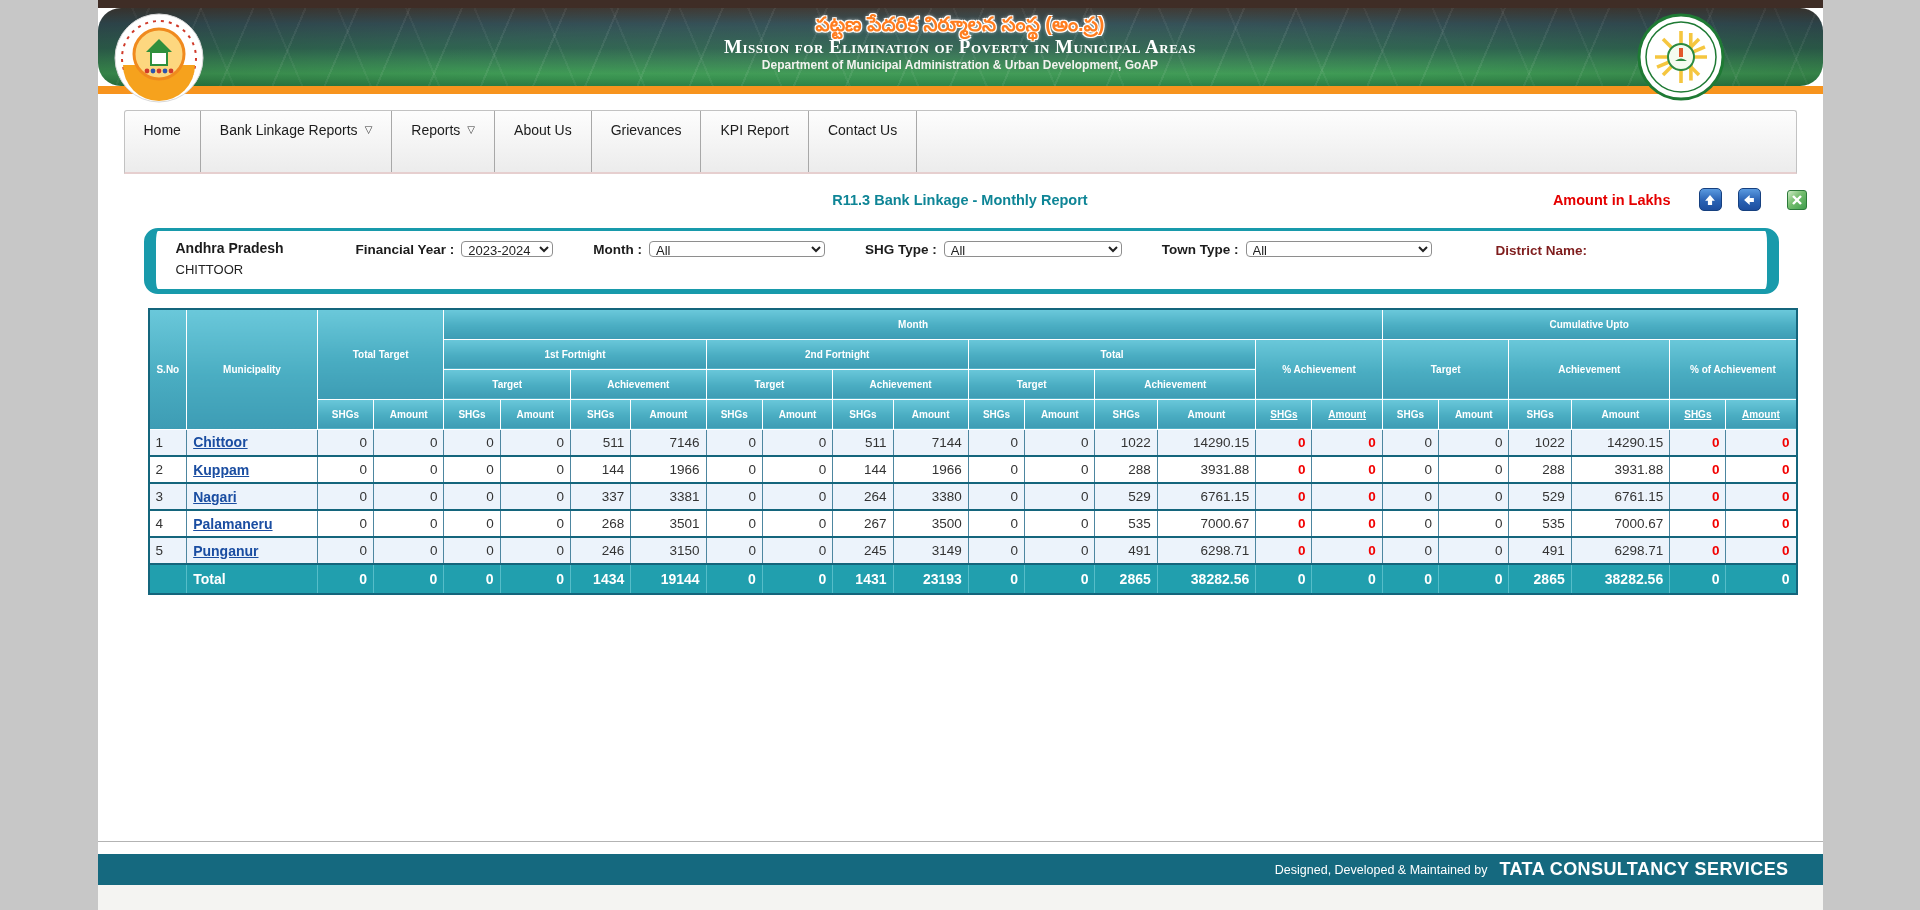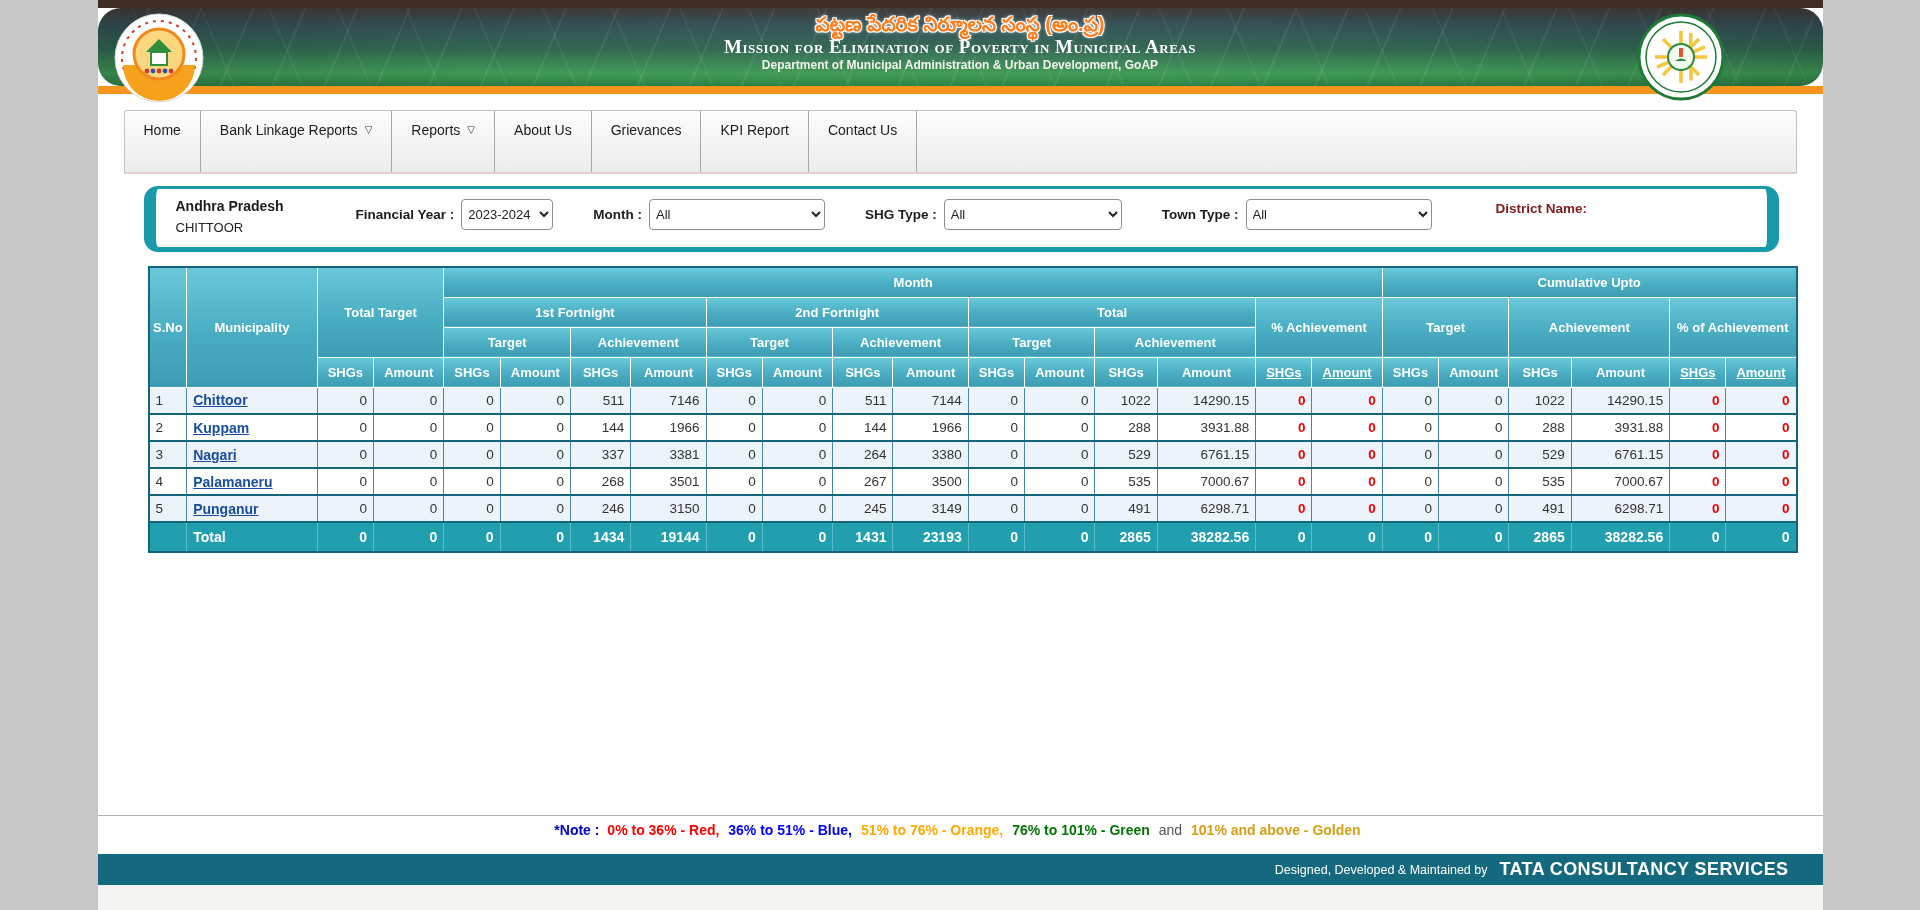--- a/index.html
+++ b/index.html
@@ -53,30 +53,30 @@
 
   
   .filter-panel { margin: 12px 44px 0 46px; min-height: 66px; background: #fff;
     border: 3px solid #189aab; border-left-width: 12px; border-right-width: 12px; border-bottom-width: 5px;
     border-radius: 14px; display: flex; align-items: flex-start; padding: 9px 14px 6px 20px; gap: 40px; }
   .state-block { min-width: 140px; }
   .state-name { font-weight: bold; font-size: 14px; color: #1c1c1c; }
   .district-value { font-size: 13px; color: #222; margin-top: 6px; }
   .fgroup { display: flex; align-items: center; gap: 7px; padding-top: 1px; }
   .fgroup label { font-weight: bold; font-size: 13.5px; color: #1c1c1c; white-space: nowrap; }
-  .fgroup select { height: 31px; border: 1px solid #8e8e8e; border-radius: 4px; background: #fff;
+  .fgroup select { height: 16px; border: 1px solid #8e8e8e; border-radius: 4px; background: #fff;
     font-family: "Liberation Sans", sans-serif; font-size: 13px; color: #222; padding: 0 2px; }
   .sel-fy { width: 92px; } .sel-month { width: 176px; } .sel-shg { width: 178px; } .sel-town { width: 186px; }
   .district-label { font-weight: bold; font-size: 13.5px; color: #7f1d1d; margin-left: 24px; padding-top: 3px; white-space: nowrap; }
 
   
   .report-table { margin: 14px 0 0 50px; width: 1650px; border-collapse: collapse; table-layout: fixed;
     border: 2px solid #14657c; }
   .report-table thead th { background: linear-gradient(180deg, #6ac8da 0%, #4aadc2 55%, #3d9cb4 100%);
-    color: #fff; font-weight: bold; font-size: 13px; border: 1px solid #ffffff; padding: 4px 3px; height: 30px; }
+    color: #fff; font-weight: bold; font-size: 10px; border: 1px solid #ffffff; padding: 4px 3px; height: 30px; }
   .report-table thead th.th-link { text-decoration: underline; cursor: pointer; }
   .report-table td { font-size: 13.5px; color: #333; text-align: right; padding: 4px 6px;
     border-right: 1px solid #4d86a0; border-left: 1px solid #4d86a0; border-bottom: 2px solid #14657c; height: 27px; }
   .row-odd td { background: #ecf3fb; }
   .row-even td { background: #ffffff; }
   td.sno-cell { text-align: left; }
   td.muni-cell { text-align: left; }
   td.muni-cell a { color: #1a4da1; font-weight: bold; font-size: 14px; text-decoration: underline; cursor: pointer; }
   td.red-cell { color: #f20000; font-weight: bold; }
   .total-row td { background: #219fae; color: #ffffff; font-weight: bold; font-size: 14px;
@@ -167,20 +167,42 @@
         <span>Grievances</span>
       </a>
     <a class="nav-item">
         <span>KPI Report</span>
       </a>
     <a class="nav-item">
         <span>Contact Us</span>
       </a>
   </nav>
 
+  <div class="title-row">
+    <div class="report-title">R11.3 Bank Linkage - Monthly Report</div>
+    <div class="title-right">
+      <span class="amount-note">Amount in Lakhs</span>
+      <span class="icon-btn">
+        <svg width="14" height="14" viewBox="0 0 20 20">
+            <path d="M10 3 L17 11 H13 V17 H7 V11 H3 Z" fill="#ffffff"></path>
+          </svg>
+      </span>
+      <span class="icon-btn">
+        <svg width="14" height="14" viewBox="0 0 20 20">
+            <path d="M3 10 L11 3 V7 H17 V13 H11 V17 Z" fill="#ffffff"></path>
+          </svg>
+      </span>
+      <span class="excel-btn">
+        <svg width="12" height="12" viewBox="0 0 12 12">
+            <line x1="2" y1="2" x2="10" y2="10" stroke="#fff" stroke-width="2.4"></line>
+            <line x1="10" y1="2" x2="2" y2="10" stroke="#fff" stroke-width="2.4"></line>
+          </svg>
+      </span>
+    </div>
+  </div>
 
   <div class="filter-panel">
     <div class="state-block">
       <div class="state-name">Andhra Pradesh</div>
       <div class="district-value">CHITTOOR</div>
     </div>
     <div class="fgroup">
       <label>Financial Year :</label>
       <select class="sel-fy"><option>2023-2024</option></select>
     </div>
@@ -432,29 +454,20 @@
           <td class="">38282.56</td>
           <td class="red-cell">0</td>
           <td class="red-cell">0</td>
         </tr>
       </tbody>
   </table>
 
   <div class="content-spacer"></div>
 
   <div class="note-divider"></div>
-  <div class="note-line">
-    <span class="note-label">*Note :</span>
-    <span class="seg seg-red">0% to 36% - Red,</span>
-    <span class="seg seg-blue">36% to 51% - Blue,</span>
-    <span class="seg seg-orange">51% to 76% - Orange,</span>
-    <span class="seg seg-green">76% to 101% - Green</span>
-    <span class="seg seg-plain">and</span>
-    <span class="seg seg-gold">101% and above - Golden</span>
-  </div>
 
   <div class="footer-bar">
     <span class="footer-credit">Designed, Developed &amp; Maintained by</span>
     <span class="tcs-logo">TATA CONSULTANCY SERVICES</span>
   </div>
   <div class="bottom-gap"></div>
 
 </div>
 
 </body></html>

